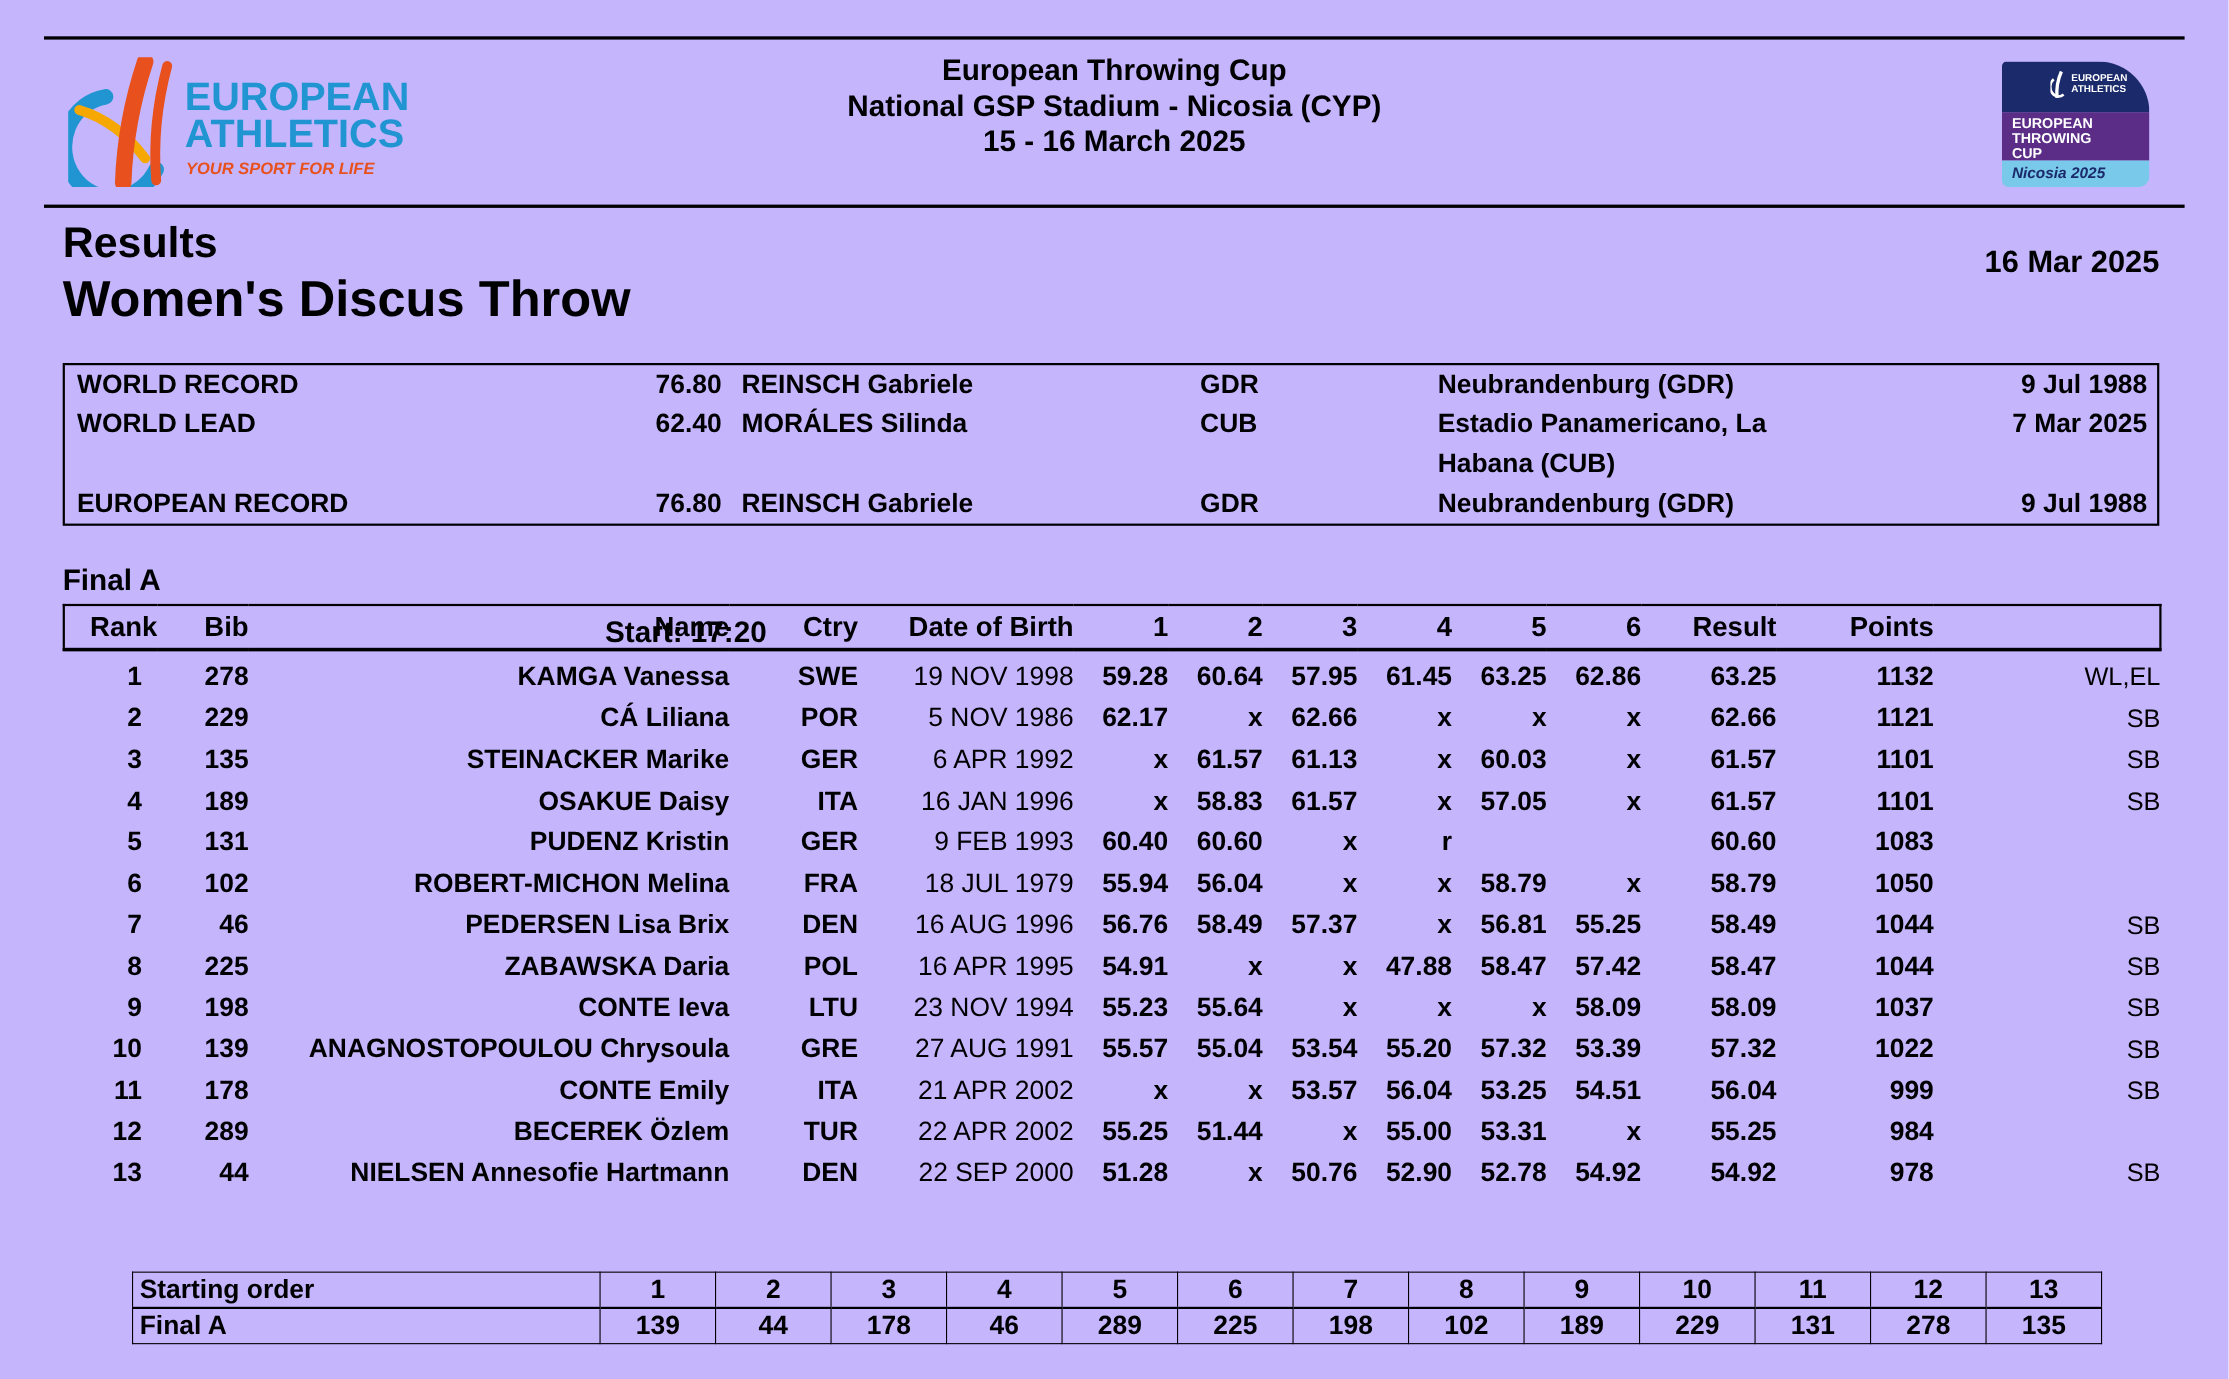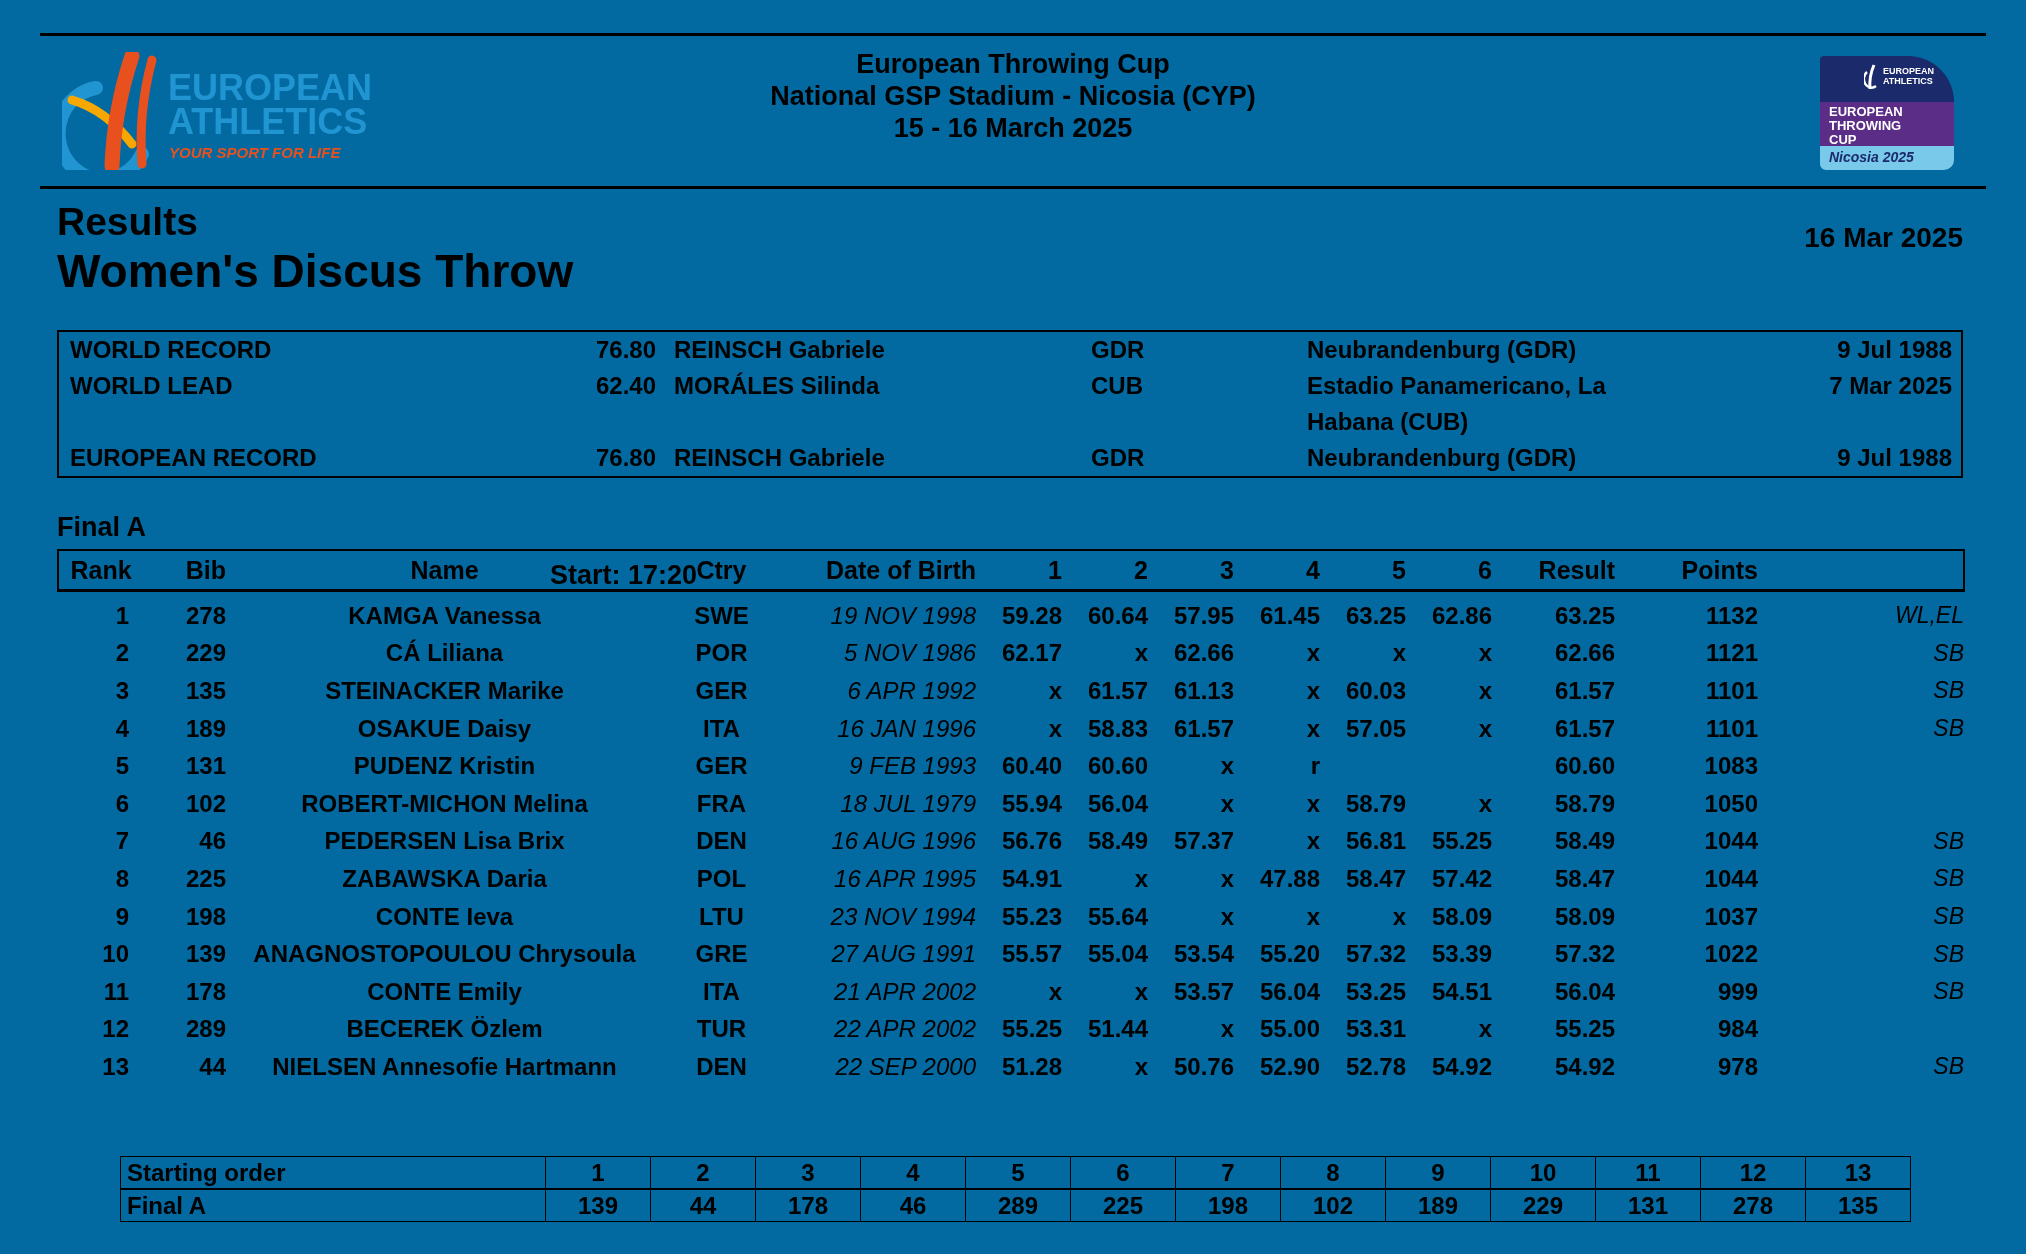--- a/index.html
+++ b/index.html
@@ -1,19 +1,19 @@
 <!DOCTYPE html>
 <html><head>
 <meta charset="utf-8">
 <style>
   html,body{margin:0;padding:0;background:#ffffff;}
   .page{
     position:relative;
     width:2026px;height:1254px;
-    background:#0369a1;
+    background:#c4b5fd;
     font-family:"Liberation Sans", sans-serif;
     color:#000;
     overflow:hidden;
   }
   
   .band{
     position:absolute;left:40px;right:40px;top:33px;height:150px;
     border-top:3px solid #000;border-bottom:3px solid #000;
   }
   .logo-left{position:absolute;left:22px;top:16px;width:330px;height:118px;}
@@ -66,28 +66,28 @@
     font-size:24px;font-weight:bold;
   }
   .rtable thead th{
     height:38px;font-size:25px;font-weight:bold;vertical-align:middle;
     border-top:2px solid #000;border-bottom:3px solid #000;padding:0;
   }
   .rtable thead th:first-child{border-left:2px solid #000;}
   .rtable thead th:last-child{border-right:2px solid #000;}
   .rtable td{height:37.6px;vertical-align:middle;padding:0;}
   .rtable tbody tr:first-child td{padding-top:5px;}
-  .l{text-align:center;}
+  .l{text-align:right;}
   .r{text-align:right;}
   .pl15{padding-left:15px;}
   .pl6{padding-left:6px;}
   .pr14{padding-right:14px !important;}
   .pr11{padding-right:11px;}
   .pr2{padding-right:2px;}
-  .reg{font-weight:400;font-style:italic;}
+  .reg{font-weight:400;}
   .rem{font-size:23px;}
   
   .sorder{
     position:absolute;left:120px;top:1156px;width:1790px;
     border-collapse:collapse;table-layout:fixed;
     font-size:24px;font-weight:bold;
   }
   .sorder td{
     border:1.5px solid #000;height:31px;vertical-align:middle;text-align:center;padding:0;
   }

